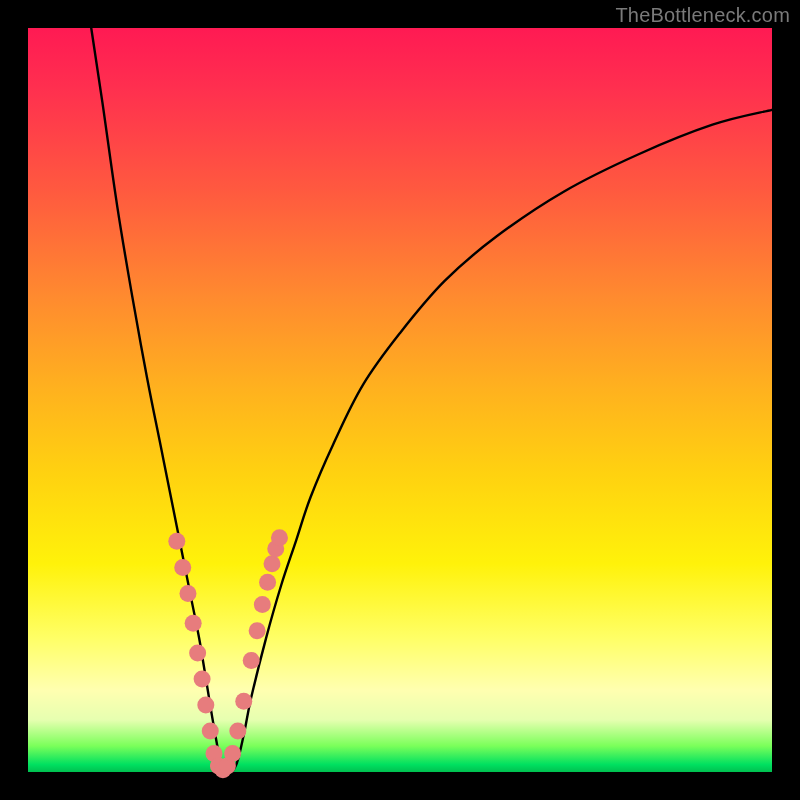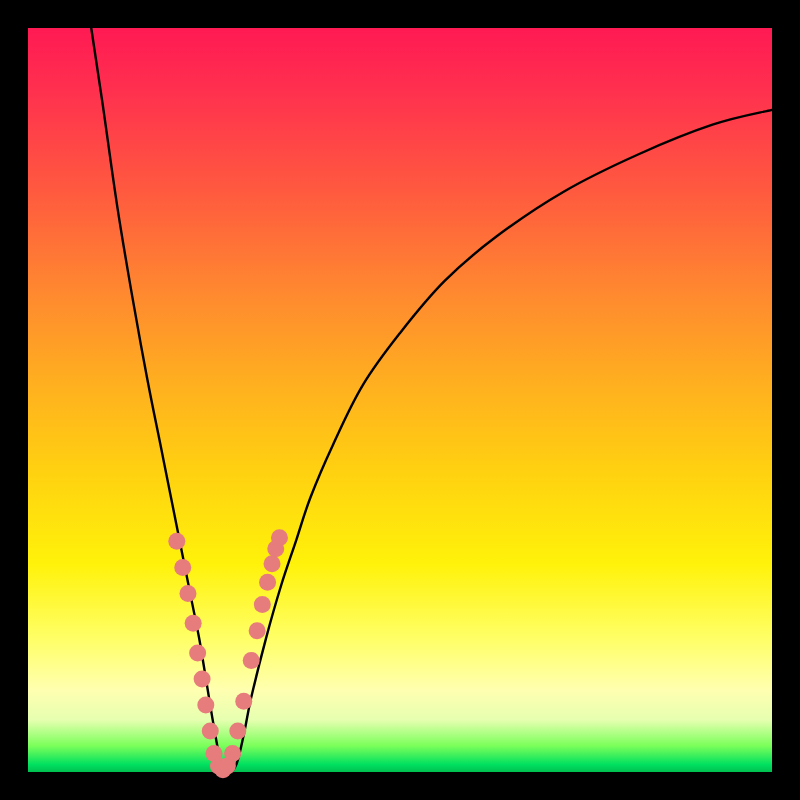--- a/index.html
+++ b/index.html
@@ -89,13 +89,14 @@
           <circle cx="223.20" cy="632.40" r="8.5" fill="#e77c7d" stroke="#c25e60" stroke-width="0"></circle>
           <circle cx="229.15" cy="602.64" r="8.5" fill="#e77c7d" stroke="#c25e60" stroke-width="0"></circle>
           <circle cx="234.36" cy="576.60" r="8.5" fill="#e77c7d" stroke="#c25e60" stroke-width="0"></circle>
           <circle cx="239.57" cy="554.28" r="8.5" fill="#e77c7d" stroke="#c25e60" stroke-width="0"></circle>
           <circle cx="244.03" cy="535.68" r="8.5" fill="#e77c7d" stroke="#c25e60" stroke-width="0"></circle>
           <circle cx="247.75" cy="520.80" r="8.5" fill="#e77c7d" stroke="#c25e60" stroke-width="0"></circle>
           <circle cx="251.47" cy="509.64" r="8.5" fill="#e77c7d" stroke="#c25e60" stroke-width="0"></circle>
         </g>
     </svg>
   </div>
+  <div class="watermark">TheBottleneck.com</div>
 </div>
 
 </body></html>

